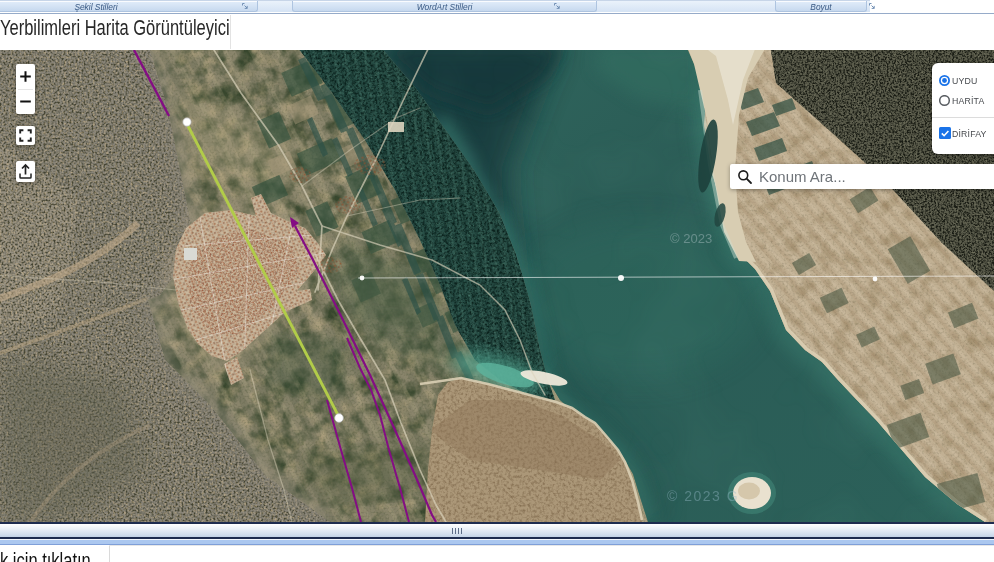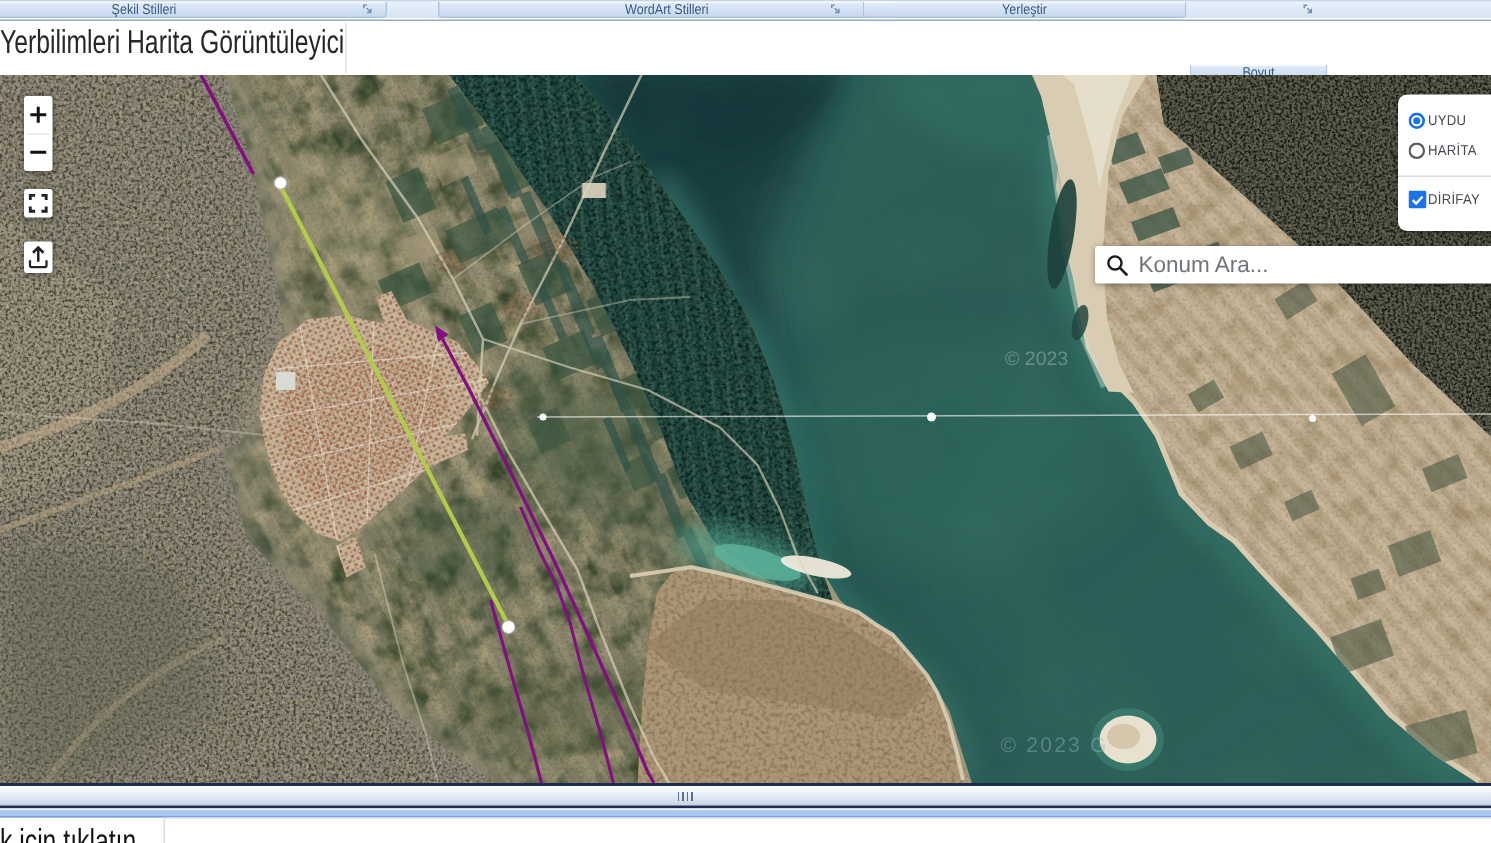--- a/index.html
+++ b/index.html
@@ -1,20 +1,20 @@
 <!DOCTYPE html>
 <html><head>
 <meta charset="utf-8">
 <style>
   html,body{margin:0;padding:0;}
   body{width:994px;height:562px;overflow:hidden;position:relative;background:#fff;
        font-family:"Liberation Sans", sans-serif;}
   
-  #ribbon{position:absolute;left:0;top:0;width:994px;height:11px;
-    background:linear-gradient(#eaf2fb,#d5e3f4);border-top:1px solid #c7d5e8;}
+  #ribbon{position:absolute;left:0;top:0;width:870px;height:11px;
+    background:linear-gradient(#eaf2fb,#d5e3f4);border-top:1px solid #c7d5e8;font-style:italic;}
   .rgrp{position:absolute;top:0;height:10px;
     background:linear-gradient(#e2edfa,#cfdff2 70%,#c6d8ee);
     border:1px solid #aec4e0;border-top:none;border-radius:0 0 3px 3px;
     box-shadow:inset 0 1px 0 rgba(255,255,255,.8);}
   .rlab{position:absolute;top:0px;width:100%;text-align:center;
     font-size:9.5px;line-height:11px;color:#3a5a84;
     transform:scaleX(.88);transform-origin:center;white-space:nowrap;}
   .launcher{position:absolute;top:1px;width:9px;height:9px;}
   #ribline{position:absolute;left:0;top:12.5px;width:994px;height:1.6px;background:#96abc9;}
   
@@ -57,24 +57,21 @@
 </head>
 <body>
 
   <div id="ribbon">
     <div class="rgrp" style="left:-66px;width:322px;">
       <div class="rlab">Şekil Stilleri</div>
     </div>
     <div class="rgrp" style="left:264px;width:303px;margin-left:28px;">
       <div class="rlab">WordArt Stilleri</div>
     </div>
-    <div class="rgrp" style="left:575px;width:214px;">
-      <div class="rlab">Yerleştir</div>
-    </div>
-    <div class="rgrp" style="left:793px;width:90px;margin-top:42px;">
+    <div class="rgrp" style="left:775px;width:90px;">
       <div class="rlab">Boyut</div>
     </div>
     <svg class="launcher" style="left:241px" width="9" height="9">
       <path d="M1.5,3.5 V1.5 H3.5" stroke="#7290b5" fill="none"></path>
       <path d="M3.5,3.5 L6.2,6.2 M6.2,3.9 V6.4 H3.7" stroke="#7290b5" fill="none"></path>
     </svg>
     <svg class="launcher" style="left:553px" width="9" height="9">
       <path d="M1.5,3.5 V1.5 H3.5" stroke="#7290b5" fill="none"></path>
       <path d="M3.5,3.5 L6.2,6.2 M6.2,3.9 V6.4 H3.7" stroke="#7290b5" fill="none"></path>
     </svg>

